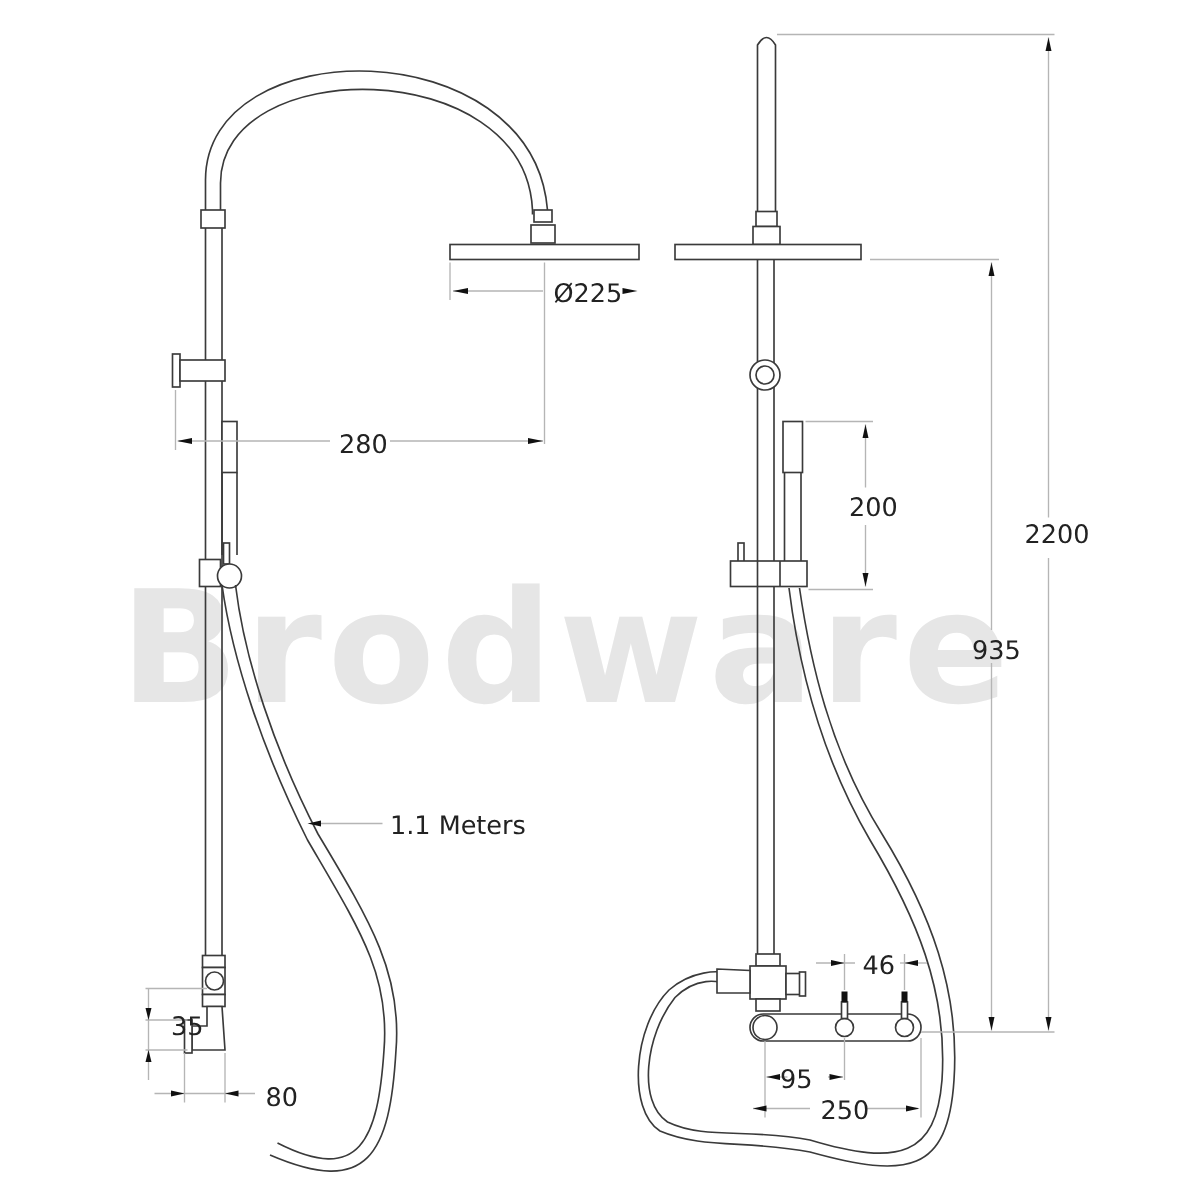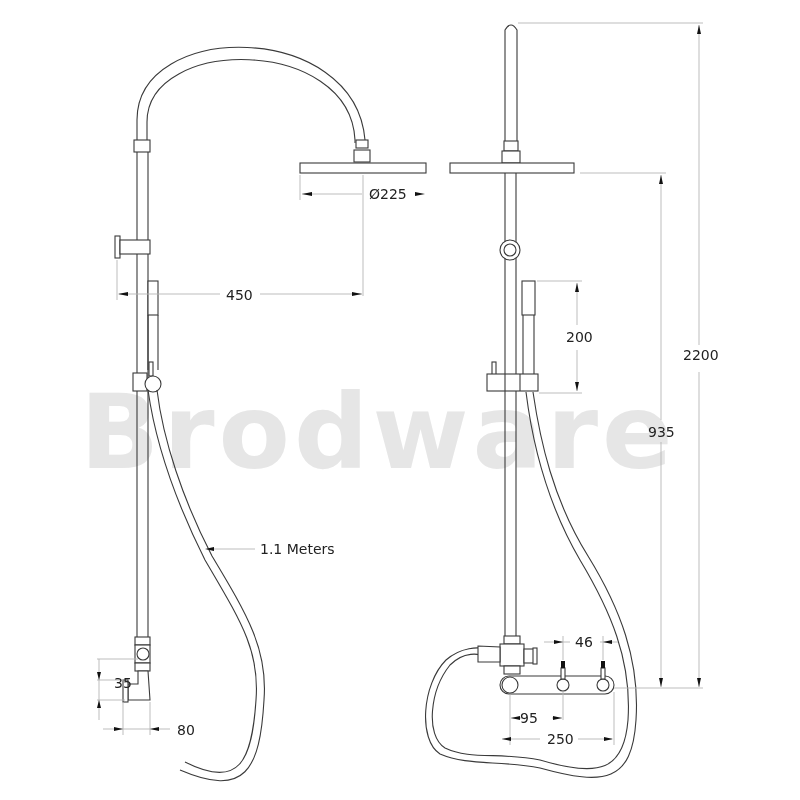--- a/index.html
+++ b/index.html
@@ -11,21 +11,21 @@
     font-family: "DejaVu Sans", sans-serif; font-weight: bold;
     font-size: 104px; line-height: 90px; letter-spacing: 4px;
     color: #e6e6e6; white-space: nowrap; z-index: 0;
   }
   svg { position: absolute; left: 0; top: 0; z-index: 1; }
   .pipe { fill: none; stroke: #3a3a3a; stroke-width: 1.1; }
   .part { fill: #ffffff; stroke: #3a3a3a; stroke-width: 1.1; }
   .dim { stroke: #b5b5b5; stroke-width: 0.9; fill: none; }
   .arrow { fill: #111; }
   .lbl { position: absolute; z-index: 2; font-family: "DejaVu Sans", sans-serif;
-         font-size: 14px; color: #222; background: transparent; white-space: nowrap; }
+         font-size: 17px; color: #222; background: transparent; white-space: nowrap; }
   .tip { fill: #111; }
 </style>
 </head>
 <body>
 
 <div id="canvas">
 
   <div class="watermark">Brodware</div>
 
   <svg width="800" height="800" viewBox="0 0 800 800">
@@ -207,21 +207,21 @@
         <line class="dim" x1="614" y1="692" x2="614" y2="745"></line>
         <line class="dim" x1="502" y1="739" x2="540" y2="739"></line>
         <line class="dim" x1="578" y1="739" x2="612" y2="739"></line>
         <polygon class="arrow" points="502,739 511,737 511,741"></polygon>
         <polygon class="arrow" points="613,739 604,737 604,741"></polygon>
       </g>
     </g>
   </svg>
 
   <span class="lbl" style="left:369px;top:186px;">Ø225</span>
-  <span class="lbl" style="left:226px;top:287px;">450</span>
+  <span class="lbl" style="left:226px;top:287px;">280</span>
   <span class="lbl" style="left:260px;top:541px;">1.1 Meters</span>
   <span class="lbl" style="left:114px;top:651px;margin-top:24px;">35</span>
   <span class="lbl" style="left:177px;top:722px;">80</span>
 
   <span class="lbl" style="left:566px;top:329px;">200</span>
   <span class="lbl" style="left:683px;top:347px;">2200</span>
   <span class="lbl" style="left:648px;top:424px;">935</span>
   <span class="lbl" style="left:575px;top:634px;">46</span>
   <span class="lbl" style="left:520px;top:710px;">95</span>
   <span class="lbl" style="left:547px;top:731px;">250</span>

